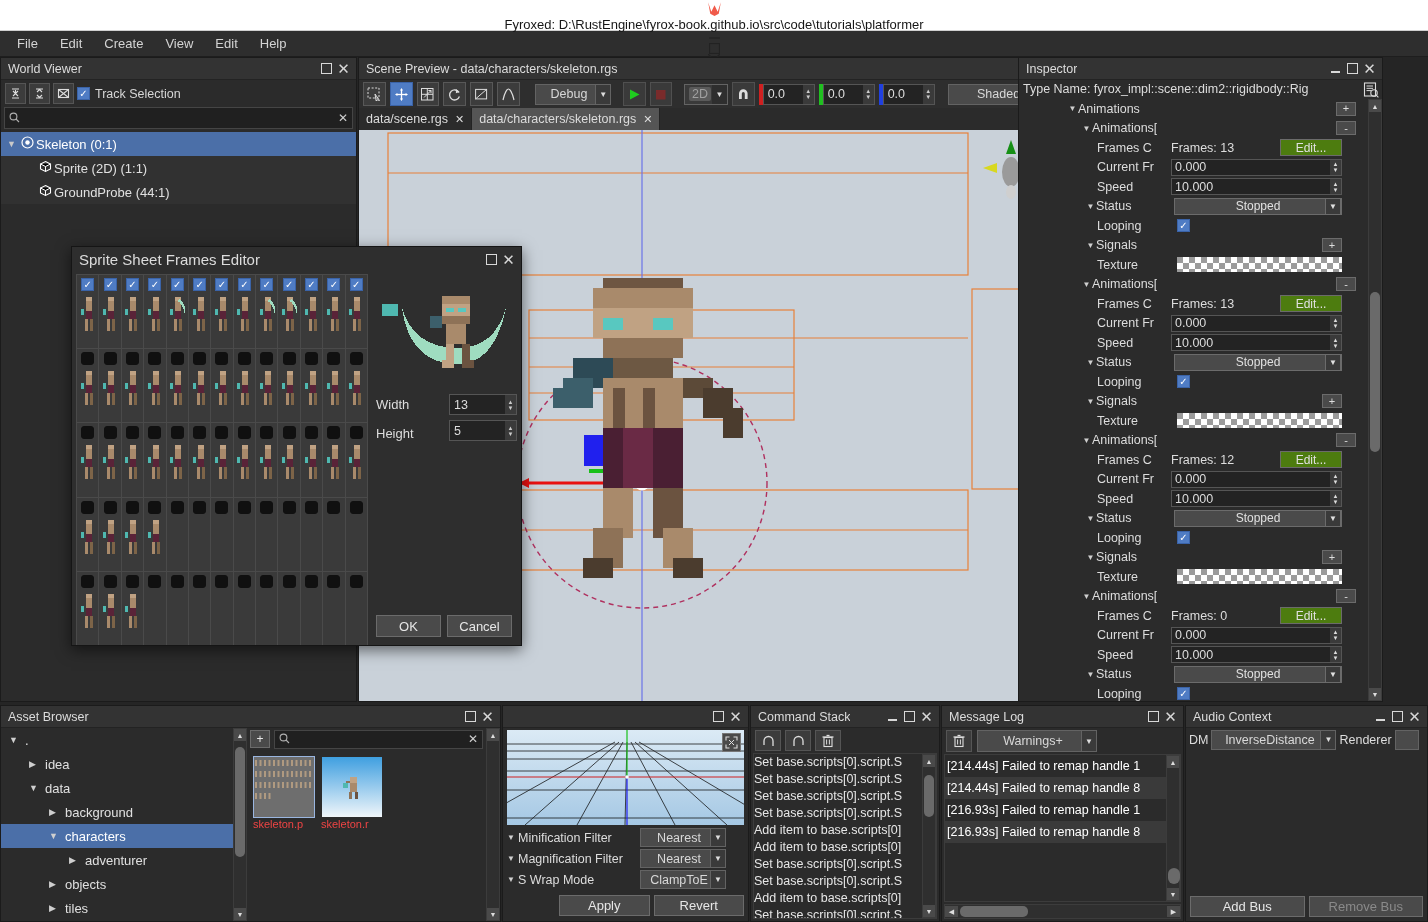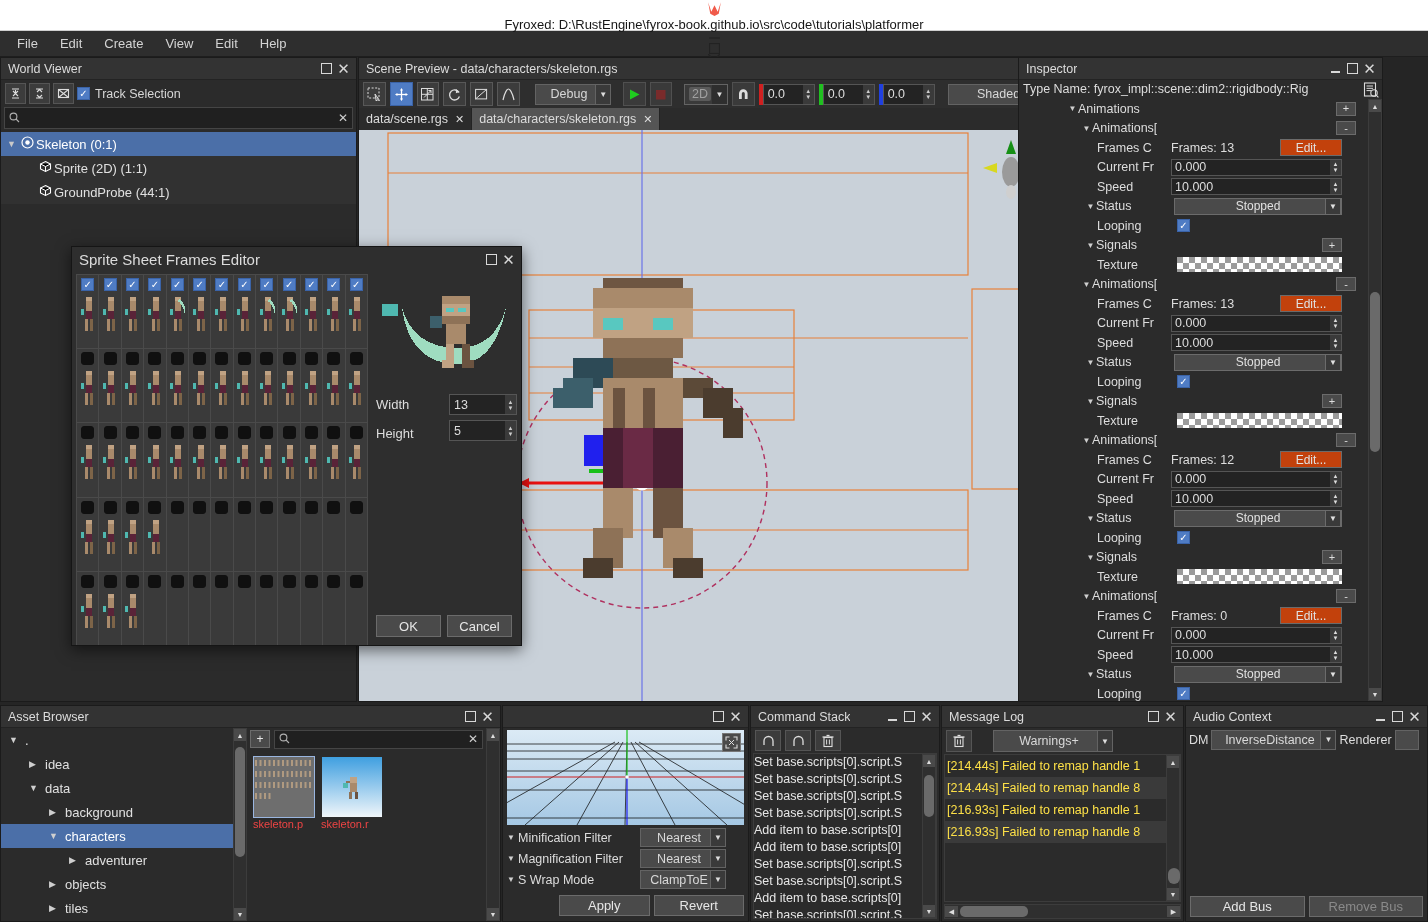--- a/index.html
+++ b/index.html
@@ -87,21 +87,21 @@
   
   #inspector{ left:1018px; top:57px; width:365px; height:645px; }
   .insp-type{ height:17px; display:flex; align-items:center; font-size:12.5px; color:#ddd;
               padding-left:4px; white-space:nowrap; overflow:hidden;}
   .insp-body{ flex:1; overflow:hidden; position:relative; }
   .irow{ height:19.5px; display:flex; align-items:center; font-size:12.5px; color:#ddd; }
   .irow .caret{ font-size:8px; color:#cfcfcf; width:11px; text-align:center; }
   .irow .name{ white-space:nowrap; overflow:hidden; }
   .ival{ height:17px; background:#232323; border:1px solid #555; color:#ddd; font-size:12.5px;
          display:flex; align-items:center; padding-left:3px; position:relative; }
-  .ibtn{ height:17px; background:#c2410c; border:1px solid #6b6b6b; color:#e0e0e0; font-size:12px;
+  .ibtn{ height:17px; background:#4d7c0f; border:1px solid #6b6b6b; color:#e0e0e0; font-size:12px;
          display:flex; align-items:center; justify-content:center; }
   .plusmin{ width:20px; height:14px; background:#4a4a4a; border:1px solid #6b6b6b; color:#ddd;
             font-size:11px; display:flex; align-items:center; justify-content:center; line-height:1;}
   .texstrip{ height:15px; background:
       repeating-conic-gradient(#fff 0% 25%, #9b9b9b 0% 50%) 0 0/12px 12px; }
 
   
   .vsb{ width:14px; background:#2f2f2f; border:1px solid #3c3c3c; display:flex; flex-direction:column;
         align-items:center; }
   .sbar-btn{ width:12px; height:12px; display:flex; align-items:center; justify-content:center;
@@ -121,21 +121,21 @@
   .assettile .thumb{ width:62px; height:62px; border:1px solid transparent; }
   .assettile.sel .thumb{ border-color:#9ab6e0; background:#6e6e6e;}
   .assettile .cap{ font-size:11px; color:#ef4444; white-space:nowrap;
                    overflow:hidden; }
   .proprow{ height:21px; display:flex; align-items:center; font-size:12.5px; color:#ddd; }
   .btnflat{ height:21px; background:#4a4a4a; border:1px solid #6b6b6b; color:#e6e6e6; font-size:13px;
             display:flex; align-items:center; justify-content:center; }
   .btnflat.dis{ color:#8a8a8a; }
   .logline{ font-size:12.5px; color:#e6e6e6; white-space:nowrap; overflow:hidden; height:17px;
             line-height:17px; }
-  .msgline{ font-size:12.5px; color:#fde047; white-space:nowrap; overflow:hidden; height:22px;
+  .msgline{ font-size:12.5px; color:#ffffff; white-space:nowrap; overflow:hidden; height:22px;
             line-height:22px; padding-left:2px;}
   .msgline.alt{ background:#3a3a3a; }
 
   
   #spriteDlg{ position:absolute; left:71px; top:246px; width:451px; height:400px;
               background:#2e2e2e; border:1px solid #151515; box-shadow:0 4px 14px rgba(0,0,0,.55);
               display:flex; flex-direction:column; z-index:50; }
   .sd-grid{ display:grid; grid-template-columns:repeat(13,1fr); gap:1px; background:#4a4a4a;
             border:1px solid #4a4a4a; }
   .sd-cell{ background:#3a3a3a; position:relative; }
@@ -957,21 +957,21 @@
     </div>
   </div>
 
   <div class="panel" id="messageLog">
     <div class="ptitle">
       <span class="t">Message Log</span>
       <span class="sp"></span>
       <span class="wbtn sq"></span>
       <span class="wbtn x">✕</span>
     </div>
-    <div style="height:26px;display:flex;align-items:center;gap:21px;padding:2px 4px">
+    <div style="height:26px;display:flex;align-items:center;gap:5px;padding:2px 4px">
       <div class="iconbtn" style="width:26px;height:22px">
         <svg width="14" height="14">
             <rect x="3" y="3.5" width="8" height="9" fill="none" stroke="#ddd" stroke-width="1.1"></rect>
             <line x1="1.5" y1="3" x2="12.5" y2="3" stroke="#ddd" stroke-width="1.3"></line>
             <line x1="5.5" y1="1.5" x2="8.5" y2="1.5" stroke="#ddd" stroke-width="1.3"></line>
             <line x1="5.6" y1="5.5" x2="5.6" y2="10.5" stroke="#ddd"></line>
             <line x1="8.4" y1="5.5" x2="8.4" y2="10.5" stroke="#ddd"></line>
           </svg>
       </div>
       <div class="combo" style="width:120px;height:22px">

